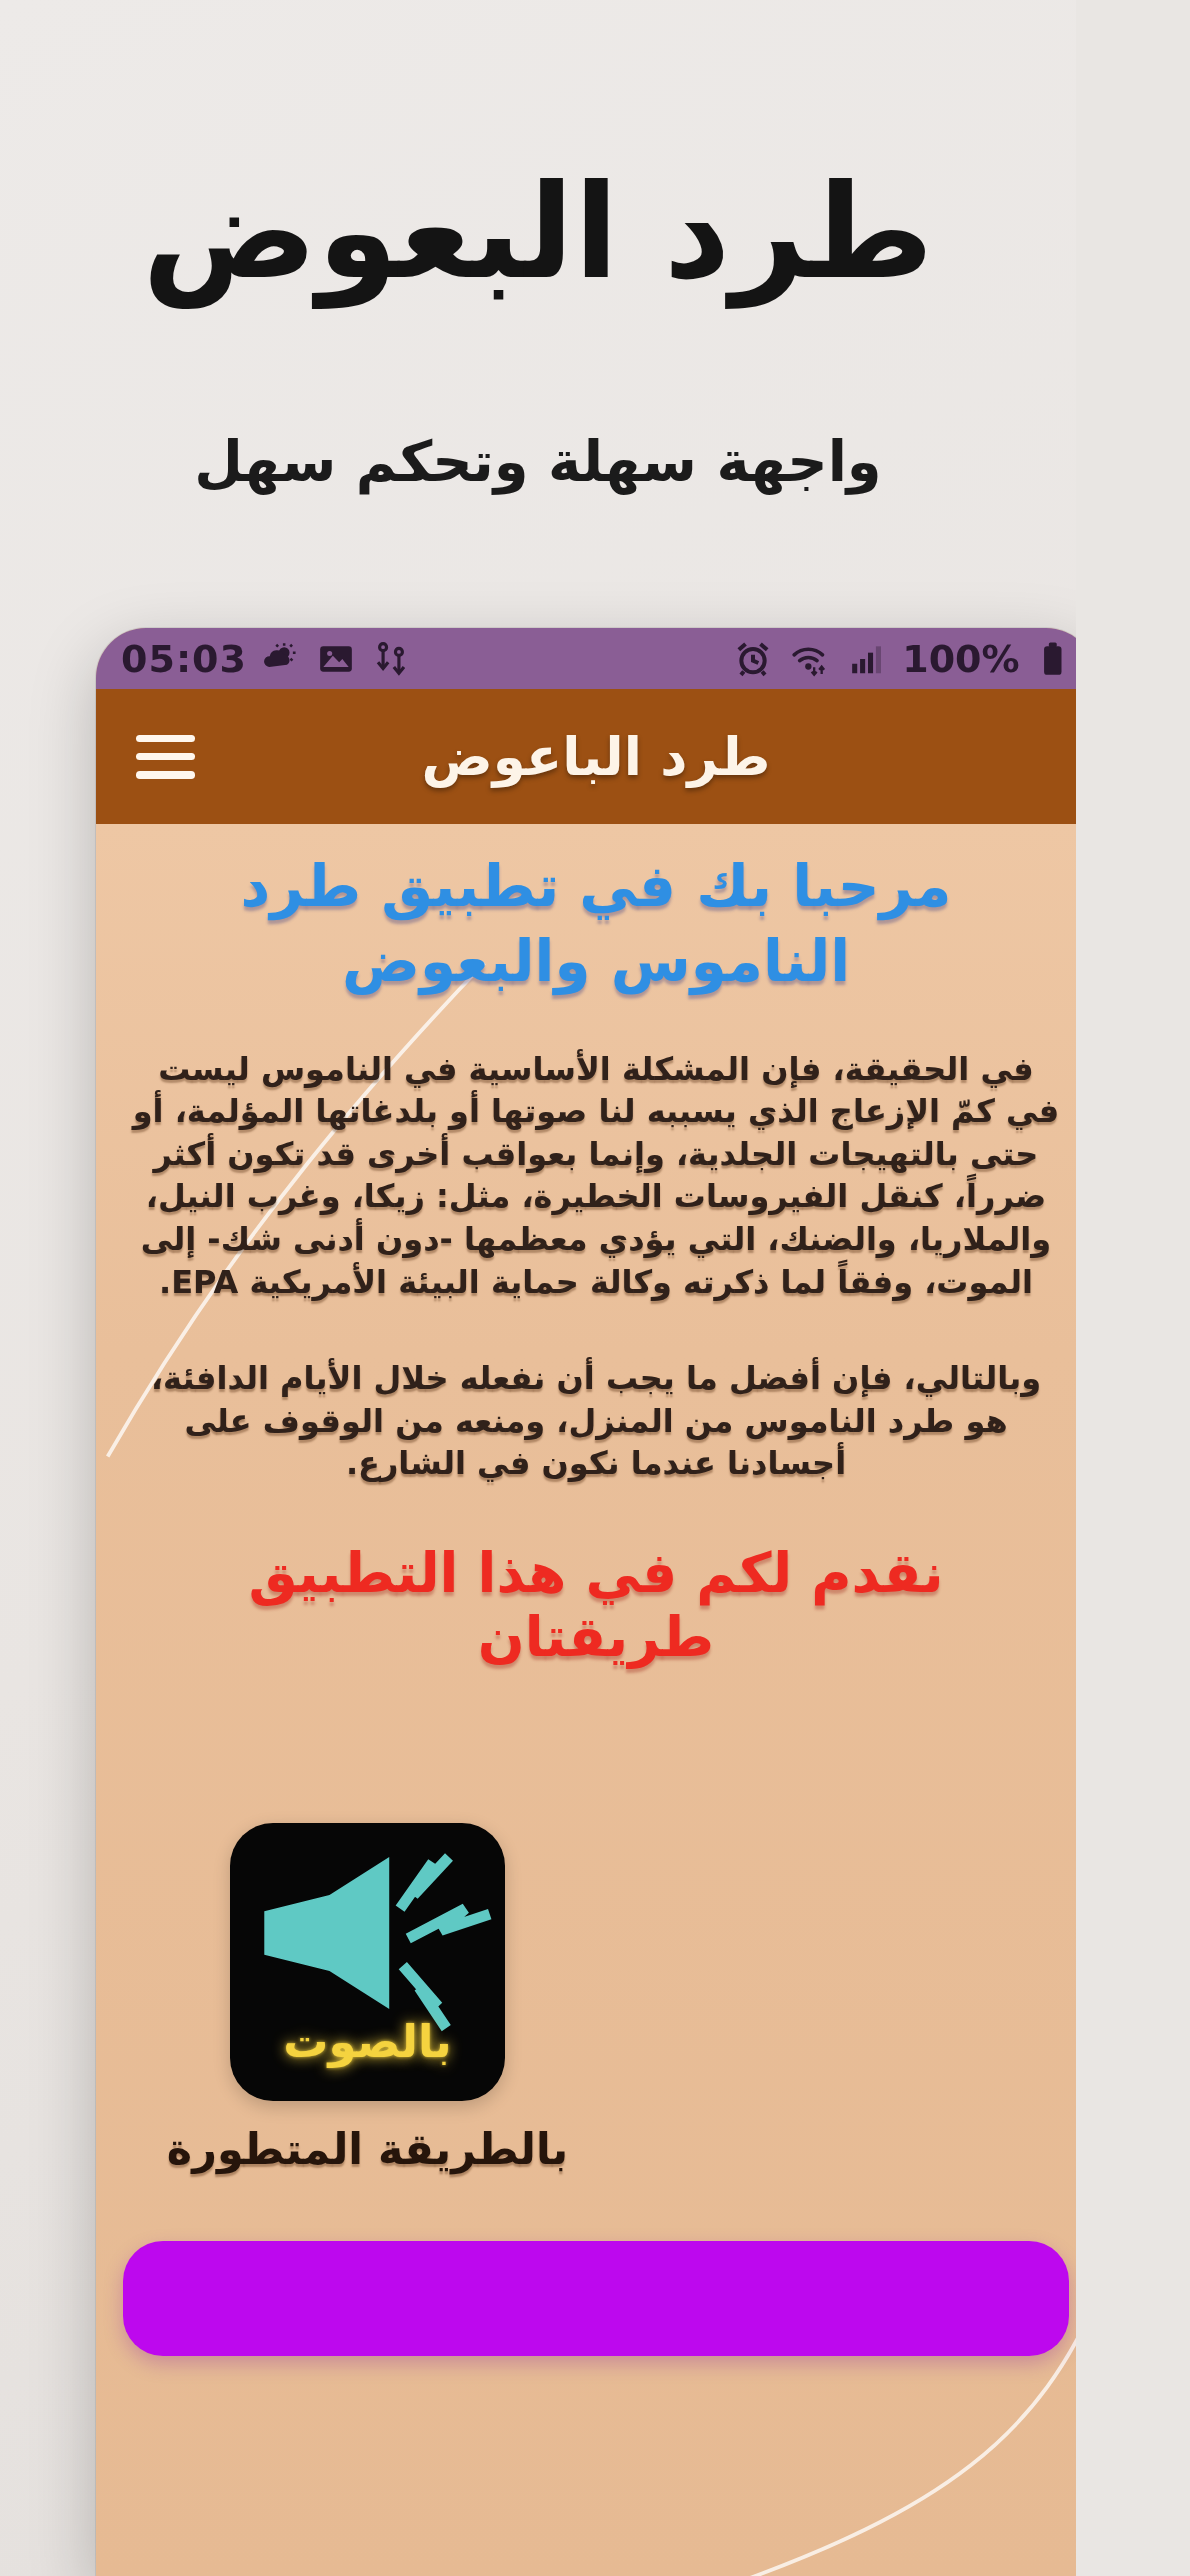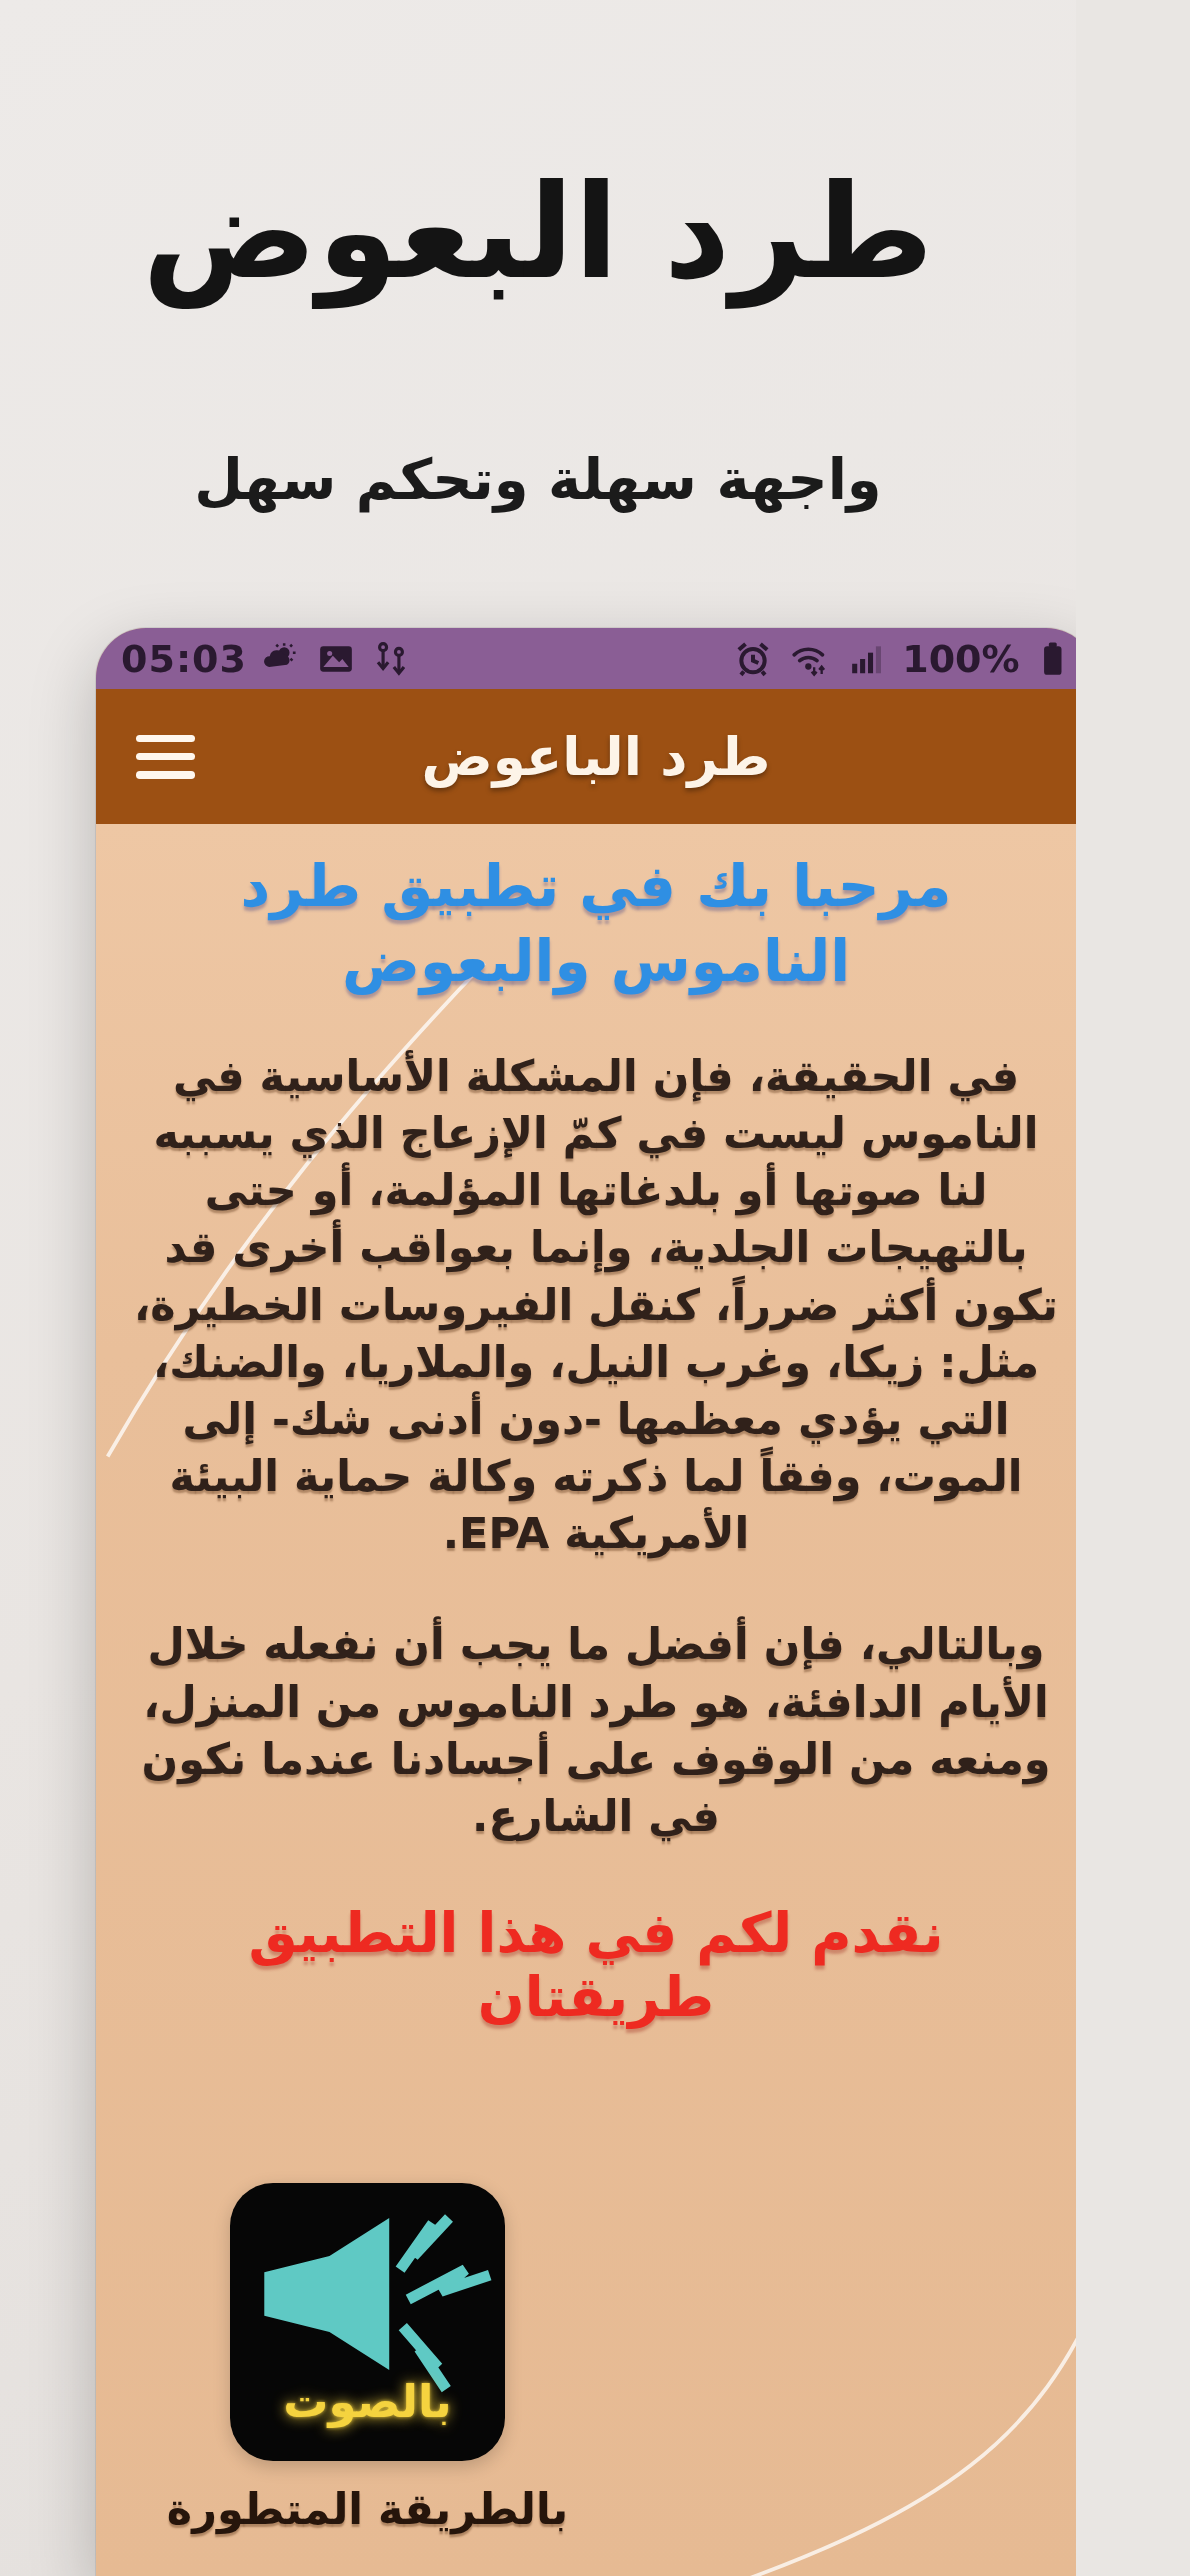--- a/index.html
+++ b/index.html
@@ -10,21 +10,21 @@
     background:linear-gradient(155deg,#edeae8 0%,#e9e5e2 55%,#e3dfdc 100%);
   }
 
   
   .big-title {
     position:absolute; top:161px; left:0; width:100%;
     text-align:center; direction:rtl;
     font-size:130px; font-weight:bold; color:#141414; line-height:1.1;
   }
   .subtitle {
-    position:absolute; top:447px; left:0; width:100%;
+    position:absolute; top:429px; left:0; width:100%;
     text-align:center; direction:rtl;
     font-size:56px; font-weight:bold; color:#1b1b1b;
   }
 
   
   .phone {
     position:absolute; left:96px; top:628px; width:1000px; height:1948px;
     border-radius:50px 50px 0 0; overflow:hidden;
     box-shadow:0 21px 67px rgba(0,0,0,.22), 0 0 0 1px rgba(0,0,0,.08);
     background:#e9bf9a;
@@ -65,21 +65,21 @@
   }
   .deco-lines { position:absolute; inset:0; pointer-events:none; }
 
   .welcome-heading {
     position:relative; margin:25px 53px 0; text-align:center; direction:rtl;
     color:#2f8fe3; font-size:58px; font-weight:bold; line-height:1.3;
     text-shadow:0 3.8px 2.9px rgba(60,60,130,.35);
   }
   .para {
     position:relative; margin:48px 36px 0; text-align:center; direction:rtl;
-    color:#30211a; font-size:43px; font-weight:bold; line-height:1.33;
+    color:#30211a; font-size:32px; font-weight:bold; line-height:1.33;
     text-shadow:0 2.9px 1.9px rgba(85,45,15,.38);
   }
   .para-2 { margin-top:54px; }
   .highlight {
     position:relative; margin:56px 29px 0; text-align:center; direction:rtl;
     color:#ee2a21; font-size:55px; font-weight:bold;
     text-shadow:0 3.8px 2.9px rgba(150,25,15,.32);
   }
 
   

